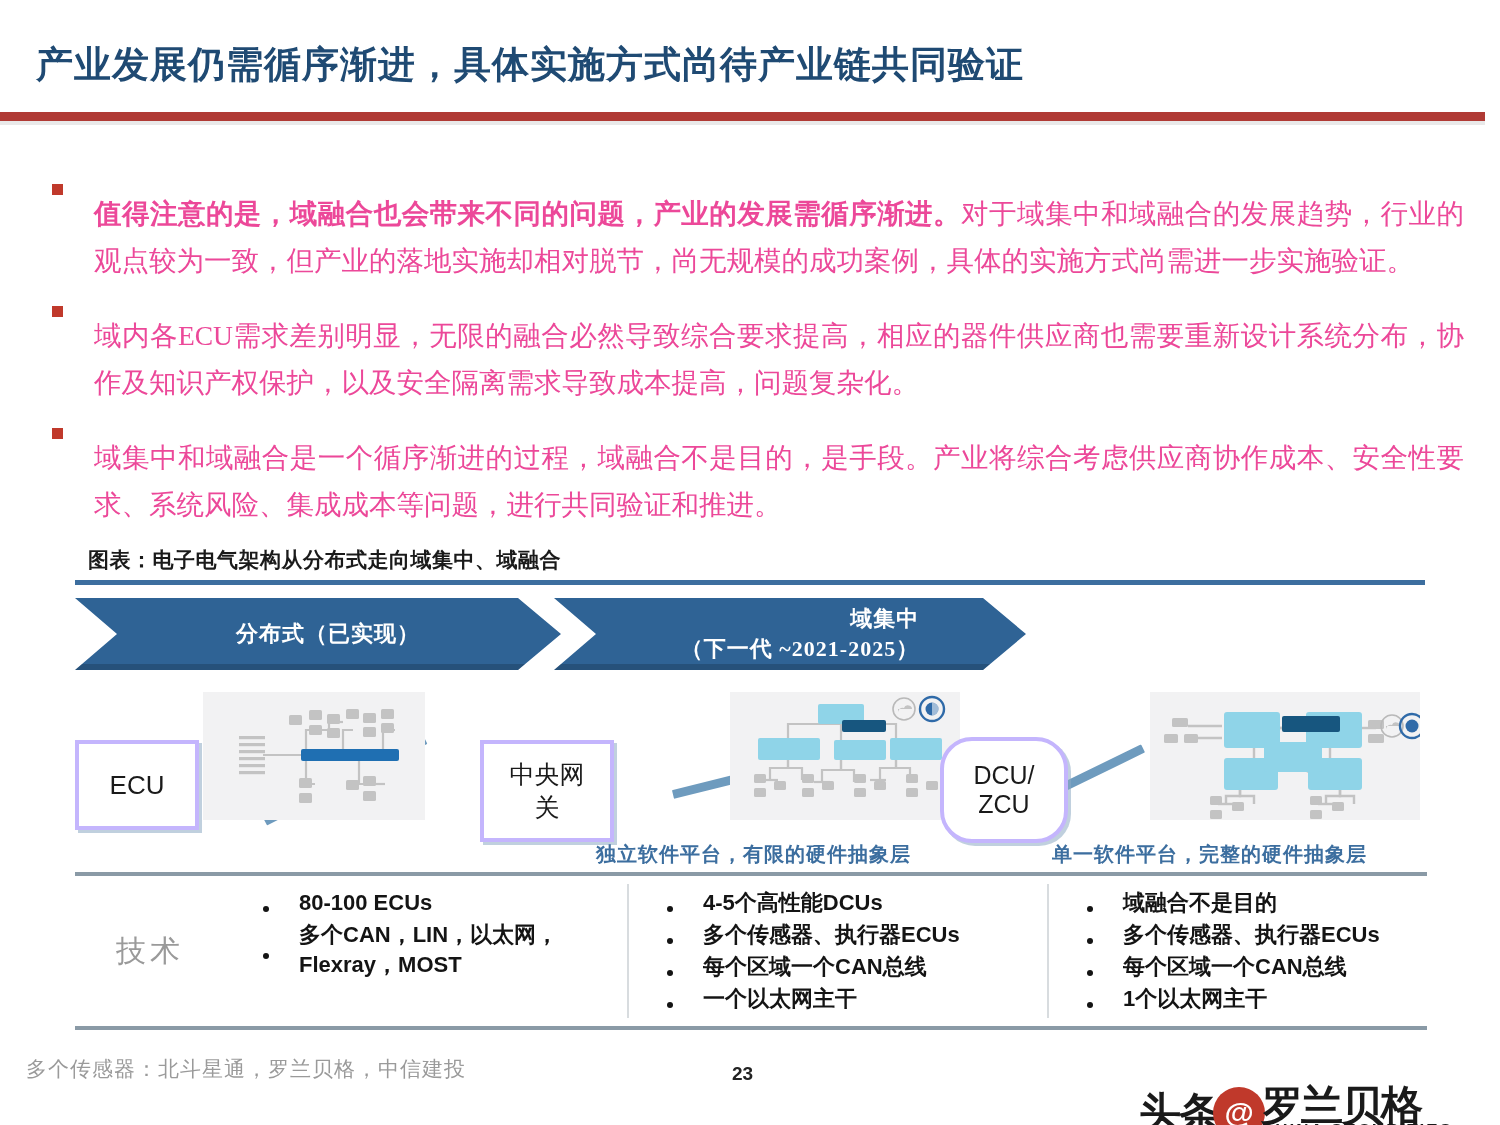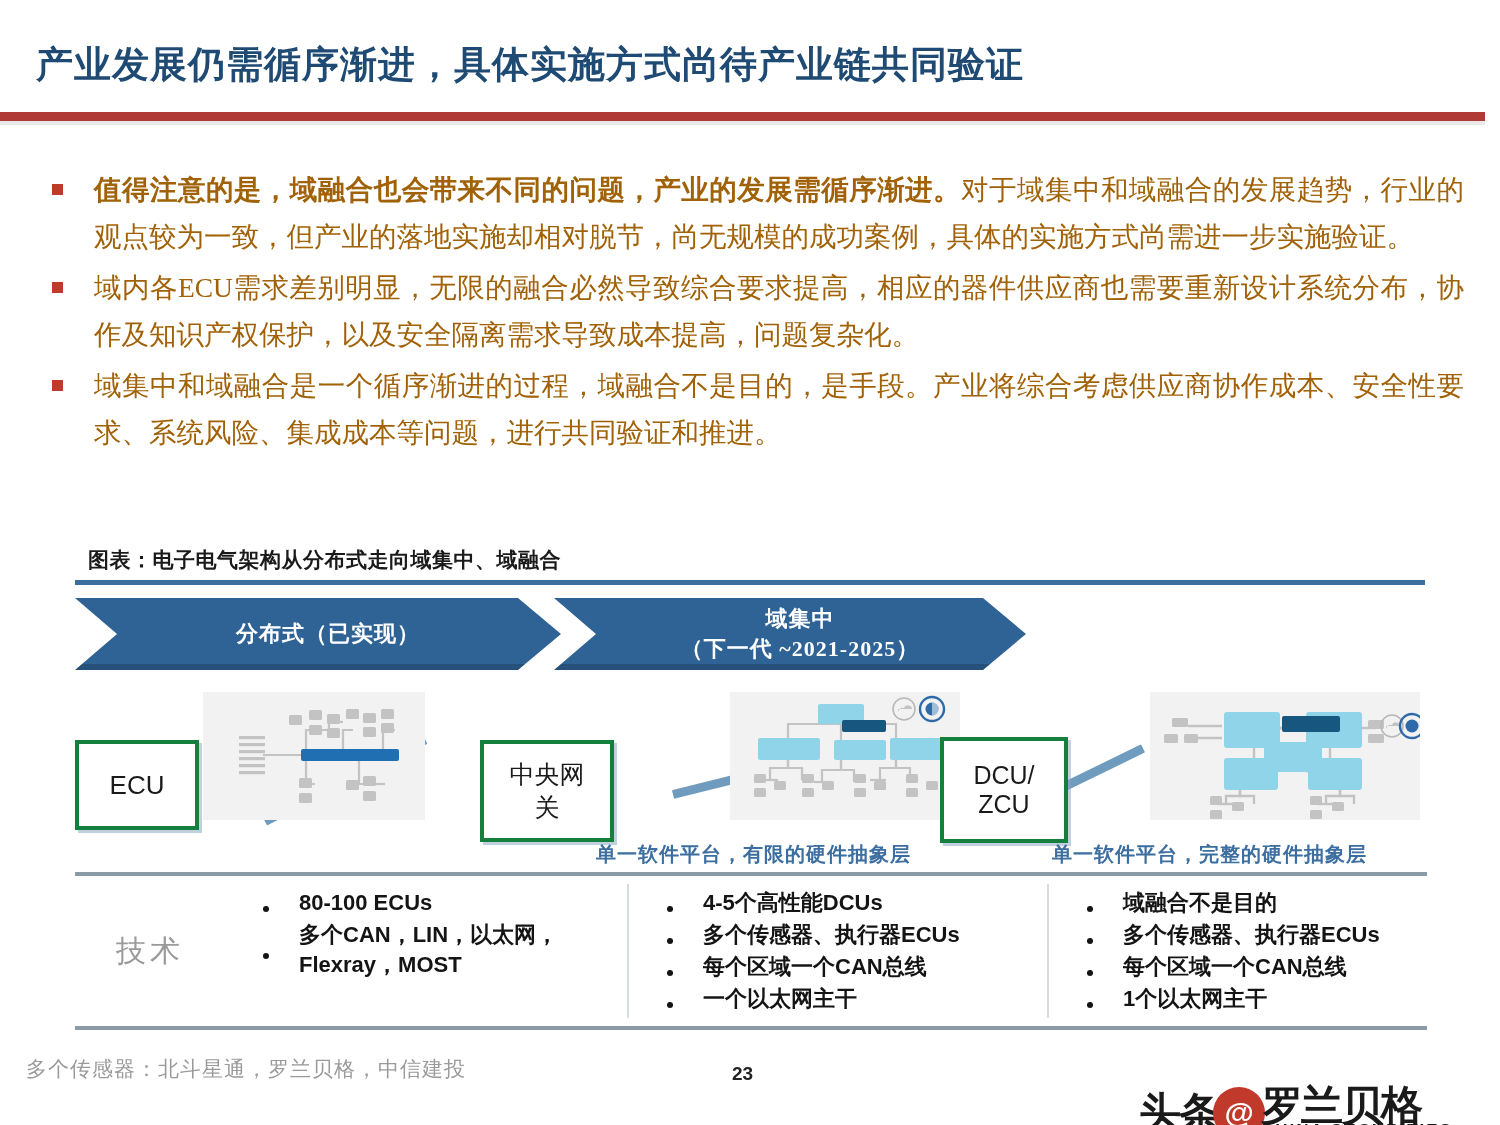--- a/index.html
+++ b/index.html
@@ -65,23 +65,24 @@
     width: 11px;
     height: 11px;
     background: #c0392b;
     margin-top: 18px;
     margin-right: 31px;
   }
   .bullet-text {
     flex: 1 1 auto;
     font-size: 27.5px;
     line-height: 47px;
-    color: #a16207;
+    color: #ec4899;
     text-align: justify;
     font-family: "Liberation Serif", "DejaVu Serif", serif;
+    margin-top: 24px;
   }
   .bullet-text b { font-weight: bold; }
 
   
   .fig-caption {
     position: absolute;
     left: 88px;
     top: 546px;
     font-size: 21px;
     font-weight: bold;
@@ -127,20 +128,21 @@
     clip-path: polygon(0 0, 443px 0, 486px 50%, 443px 100%, 0 100%, 42px 50%);
     padding-left: 20px;
     box-sizing: border-box;
   }
   .chev-2 {
     left: 479px;
     width: 472px;
     clip-path: polygon(0 0, 429px 0, 472px 50%, 429px 100%, 0 100%, 42px 50%);
     padding-left: 20px;
     box-sizing: border-box;
+    text-align: right;
   }
   .chev-3 {
     left: 944px;
     width: 408px;
     clip-path: polygon(0 0, 365px 0, 408px 50%, 365px 100%, 0 100%, 42px 50%);
     padding-left: 20px;
     box-sizing: border-box;
   }
   .chev-shadow {
     position: absolute;
@@ -156,21 +158,21 @@
   .diagram-area {
     position: absolute;
     left: 75px;
     top: 682px;
     width: 1352px;
     height: 190px;
   }
   .callout-box {
     position: absolute;
     background: #ffffff;
-    border: 4px solid #15803d;
+    border: 4px solid #c4b5fd;
     box-shadow: 3px 3px 0 rgba(140,170,195,0.55);
     display: flex;
     align-items: center;
     justify-content: center;
     text-align: center;
     font-family: "Liberation Sans", sans-serif;
     color: #1a1a1a;
   }
   .thumb {
     position: absolute;
@@ -490,21 +492,21 @@
         <g>
           <circle cx="202" cy="17" r="12" fill="none" stroke="#2f6aa8" stroke-width="2.4"></circle>
           <circle cx="202" cy="17" r="6.5" fill="#2f6aa8"></circle>
           <path d="M202 10.5 a6.5 6.5 0 0 1 0 13" fill="#ffffff" opacity="0.55"></path>
         </g>
       </svg>
     </div>
 
     <div class="lead-line" style="left:953px; top:118px; width:128px; transform: rotate(-26deg);"></div>
 
-    <div class="callout-box" style="left:865px; top:55px; width:120px; height:98px; font-size:25px;">
+    <div class="callout-box" style="left:865px; top:55px; width:120px; height:98px; font-size:25px;border-radius:32px;">
       <div>
         <div>DCU/</div>
         <div>ZCU</div>
       </div>
     </div>
 
     <div class="thumb" style="left:1075px; top:10px; width:270px; height:128px;">
       <svg width="270" height="128" viewBox="0 0 270 128">
         <g stroke="#c3c3c3" stroke-width="2.4" fill="none">
           <path d="M38 34 H72"></path>
@@ -556,21 +558,21 @@
         </g>
         <g>
           <circle cx="262" cy="34" r="12" fill="none" stroke="#2f6aa8" stroke-width="2.4"></circle>
           <circle cx="262" cy="34" r="6.5" fill="#2f6aa8"></circle>
         </g>
       </svg>
     </div>
 
   </div>
 
-  <div class="annot" style="left:596px; top:841px;">单一软件平台，有限的硬件抽象层</div>
+  <div class="annot" style="left:596px; top:841px;">独立软件平台，有限的硬件抽象层</div>
   <div class="annot" style="left:1052px; top:841px;">单一软件平台，完整的硬件抽象层</div>
 
   <div class="table-wrap">
     <div class="table-rule-top"></div>
 
     <div class="table-row">
 
       <div class="cell-label">技术</div>
 
       <div class="cell c1">

